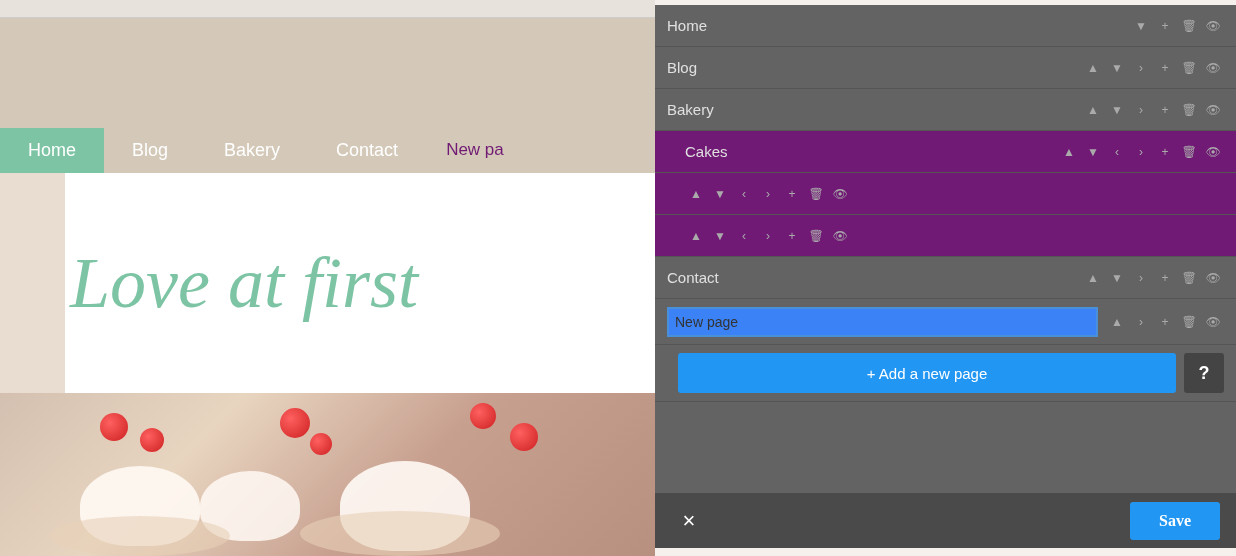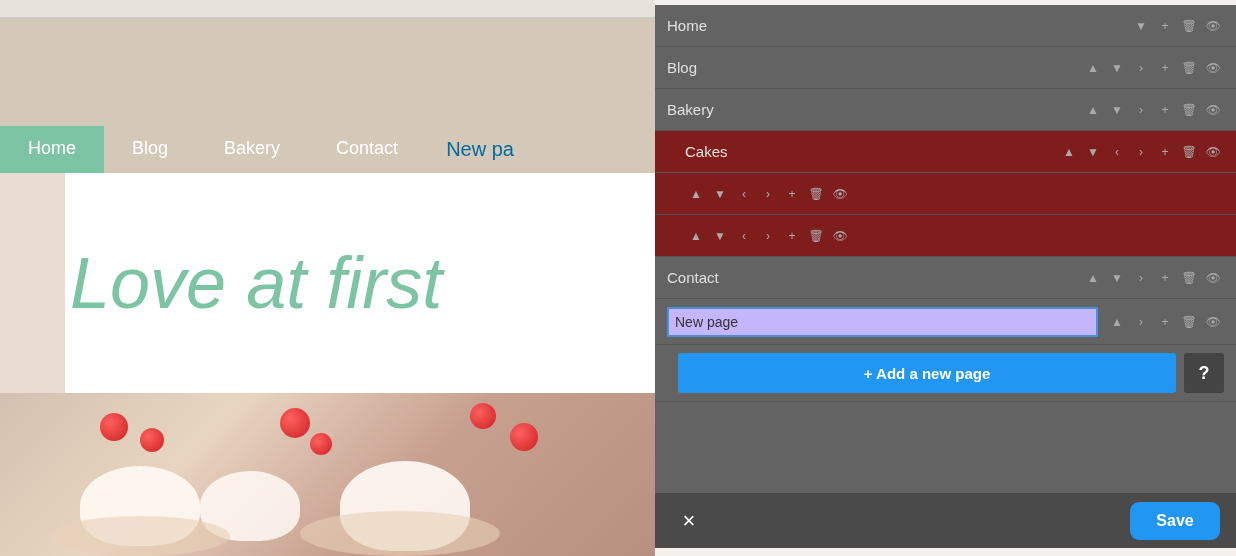--- a/index.html
+++ b/index.html
@@ -47,40 +47,40 @@
       font-weight: 400;
       cursor: pointer;
     }
 
     .nav-item.active {
       background: #7cc4a4;
     }
 
     .nav-item-new {
       padding: 12px 20px;
-      font-size: 20px;
-      color: #0369a1;
+      font-size: 17px;
+      color: #701a75;
     }
 
     
     .hero-area {
       position: absolute;
       top: 173px; left: 0;
       width: 655px;
       height: 220px;
       background: #fff;
       display: flex;
       align-items: center;
       padding-left: 70px;
     }
 
     .hero-text {
       font-size: 72px;
       color: #7cc4a4;
-      font-family: Liberation Sans, sans-serif;
+      font-family: Liberation Serif, serif;
       font-style: italic;
     }
 
     
     .food-area {
       position: absolute;
       top: 393px; left: 0;
       width: 655px;
       height: 163px;
       background: #c8b8a8;
@@ -108,21 +108,21 @@
     .menu-item-row {
       display: flex;
       align-items: center;
       padding: 0 12px;
       height: 42px;
       border-bottom: 1px solid #555;
       background: #636363;
     }
 
     .menu-item-row.sub {
-      background: #7f1d1d;
+      background: #701a75;
       padding-left: 30px;
     }
 
     .menu-item-label {
       flex: 1;
       font-size: 15px;
       color: #e0e0e0;
     }
 
     .row-controls {
@@ -154,21 +154,21 @@
       border-bottom: 1px solid #555;
       background: #636363;
     }
 
     .new-page-input {
       flex: 1;
       height: 30px;
       padding: 0 6px;
       font-size: 14px;
       border: 2px solid #4a90d9;
-      background: #c4b5fd;
+      background: #3b82f6;
       color: #333;
       outline: none;
     }
 
     .row-controls-right {
       display: flex;
       align-items: center;
       gap: 2px;
       margin-left: 8px;
     }
@@ -182,21 +182,21 @@
       border-bottom: 1px solid #555;
     }
 
     .add-page-btn {
       flex: 1;
       height: 40px;
       background: #2196f3;
       border: none;
       color: #fff;
       font-size: 15px;
-      font-weight: bold;
+      font-weight: normal;
       cursor: pointer;
       border-radius: 3px;
       margin-left: 11px;
     }
 
     .help-btn {
       width: 40px;
       height: 40px;
       background: #444;
       border: none;
@@ -236,21 +236,22 @@
 
     .save-btn {
       width: 90px;
       height: 38px;
       background: #2196f3;
       border: none;
       color: #fff;
       font-size: 16px;
       font-weight: bold;
       cursor: pointer;
-      border-radius: 9px;
+      border-radius: 3px;
+      font-family: Liberation Serif, serif;
     }
   </style>
 </head>
 <body>
 
 <div class="website-bg">
 
   <div class="top-bar"></div>
 
   <div class="nav-bar">

